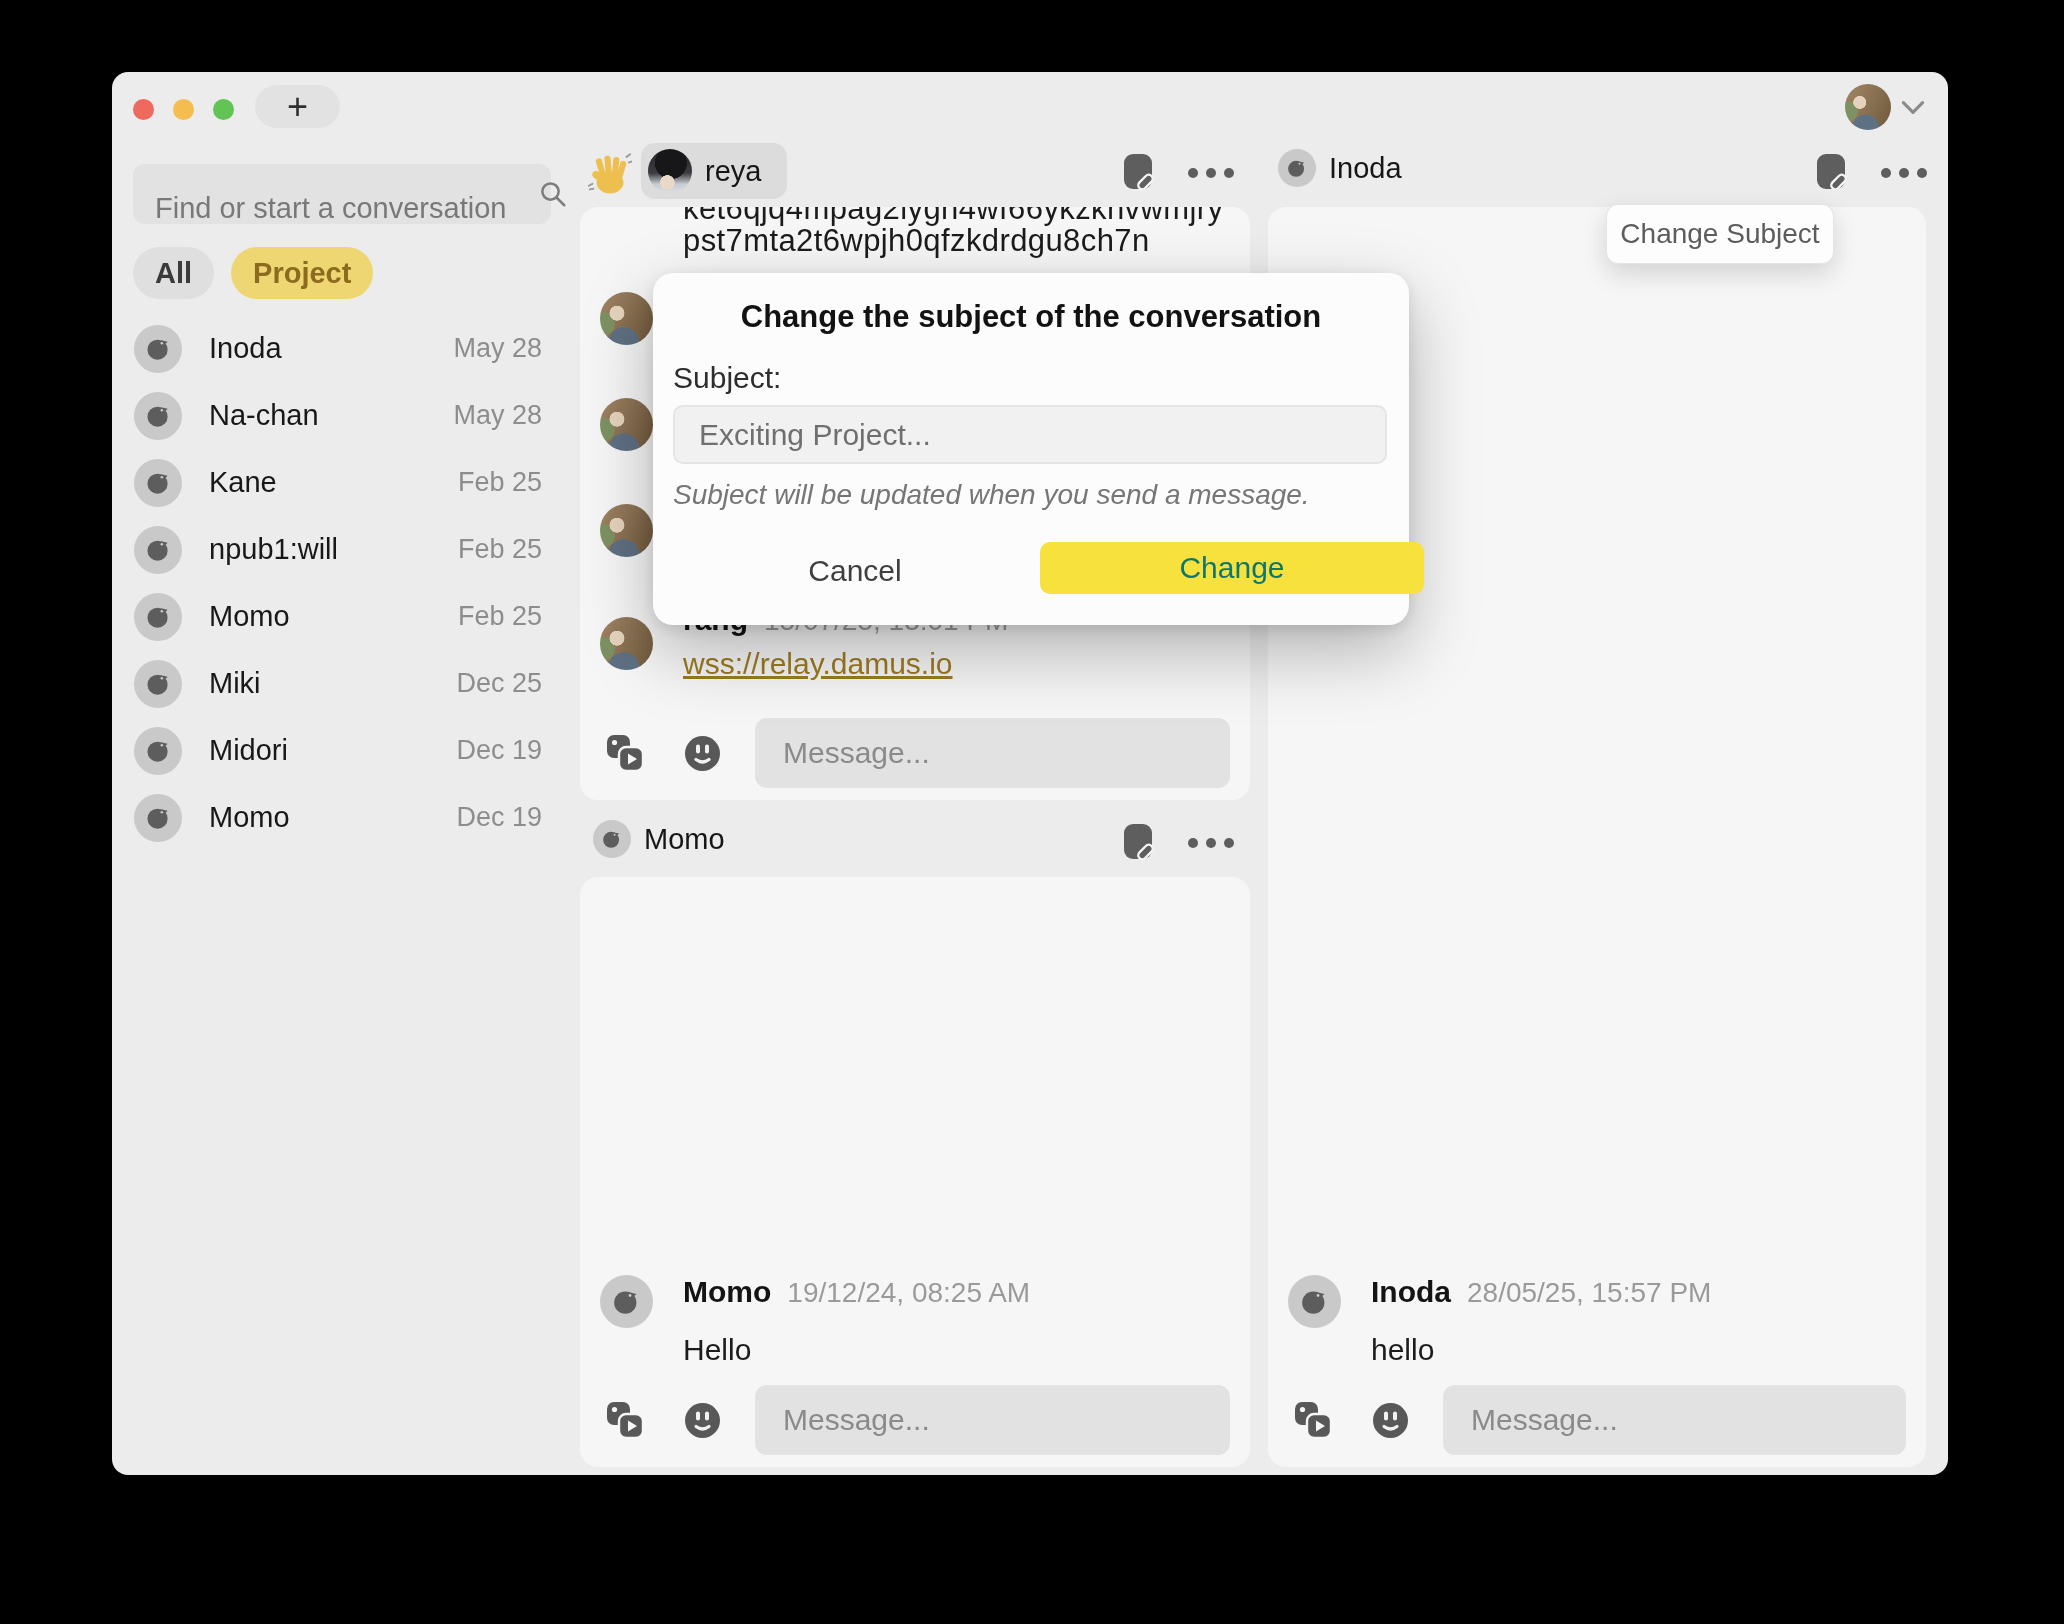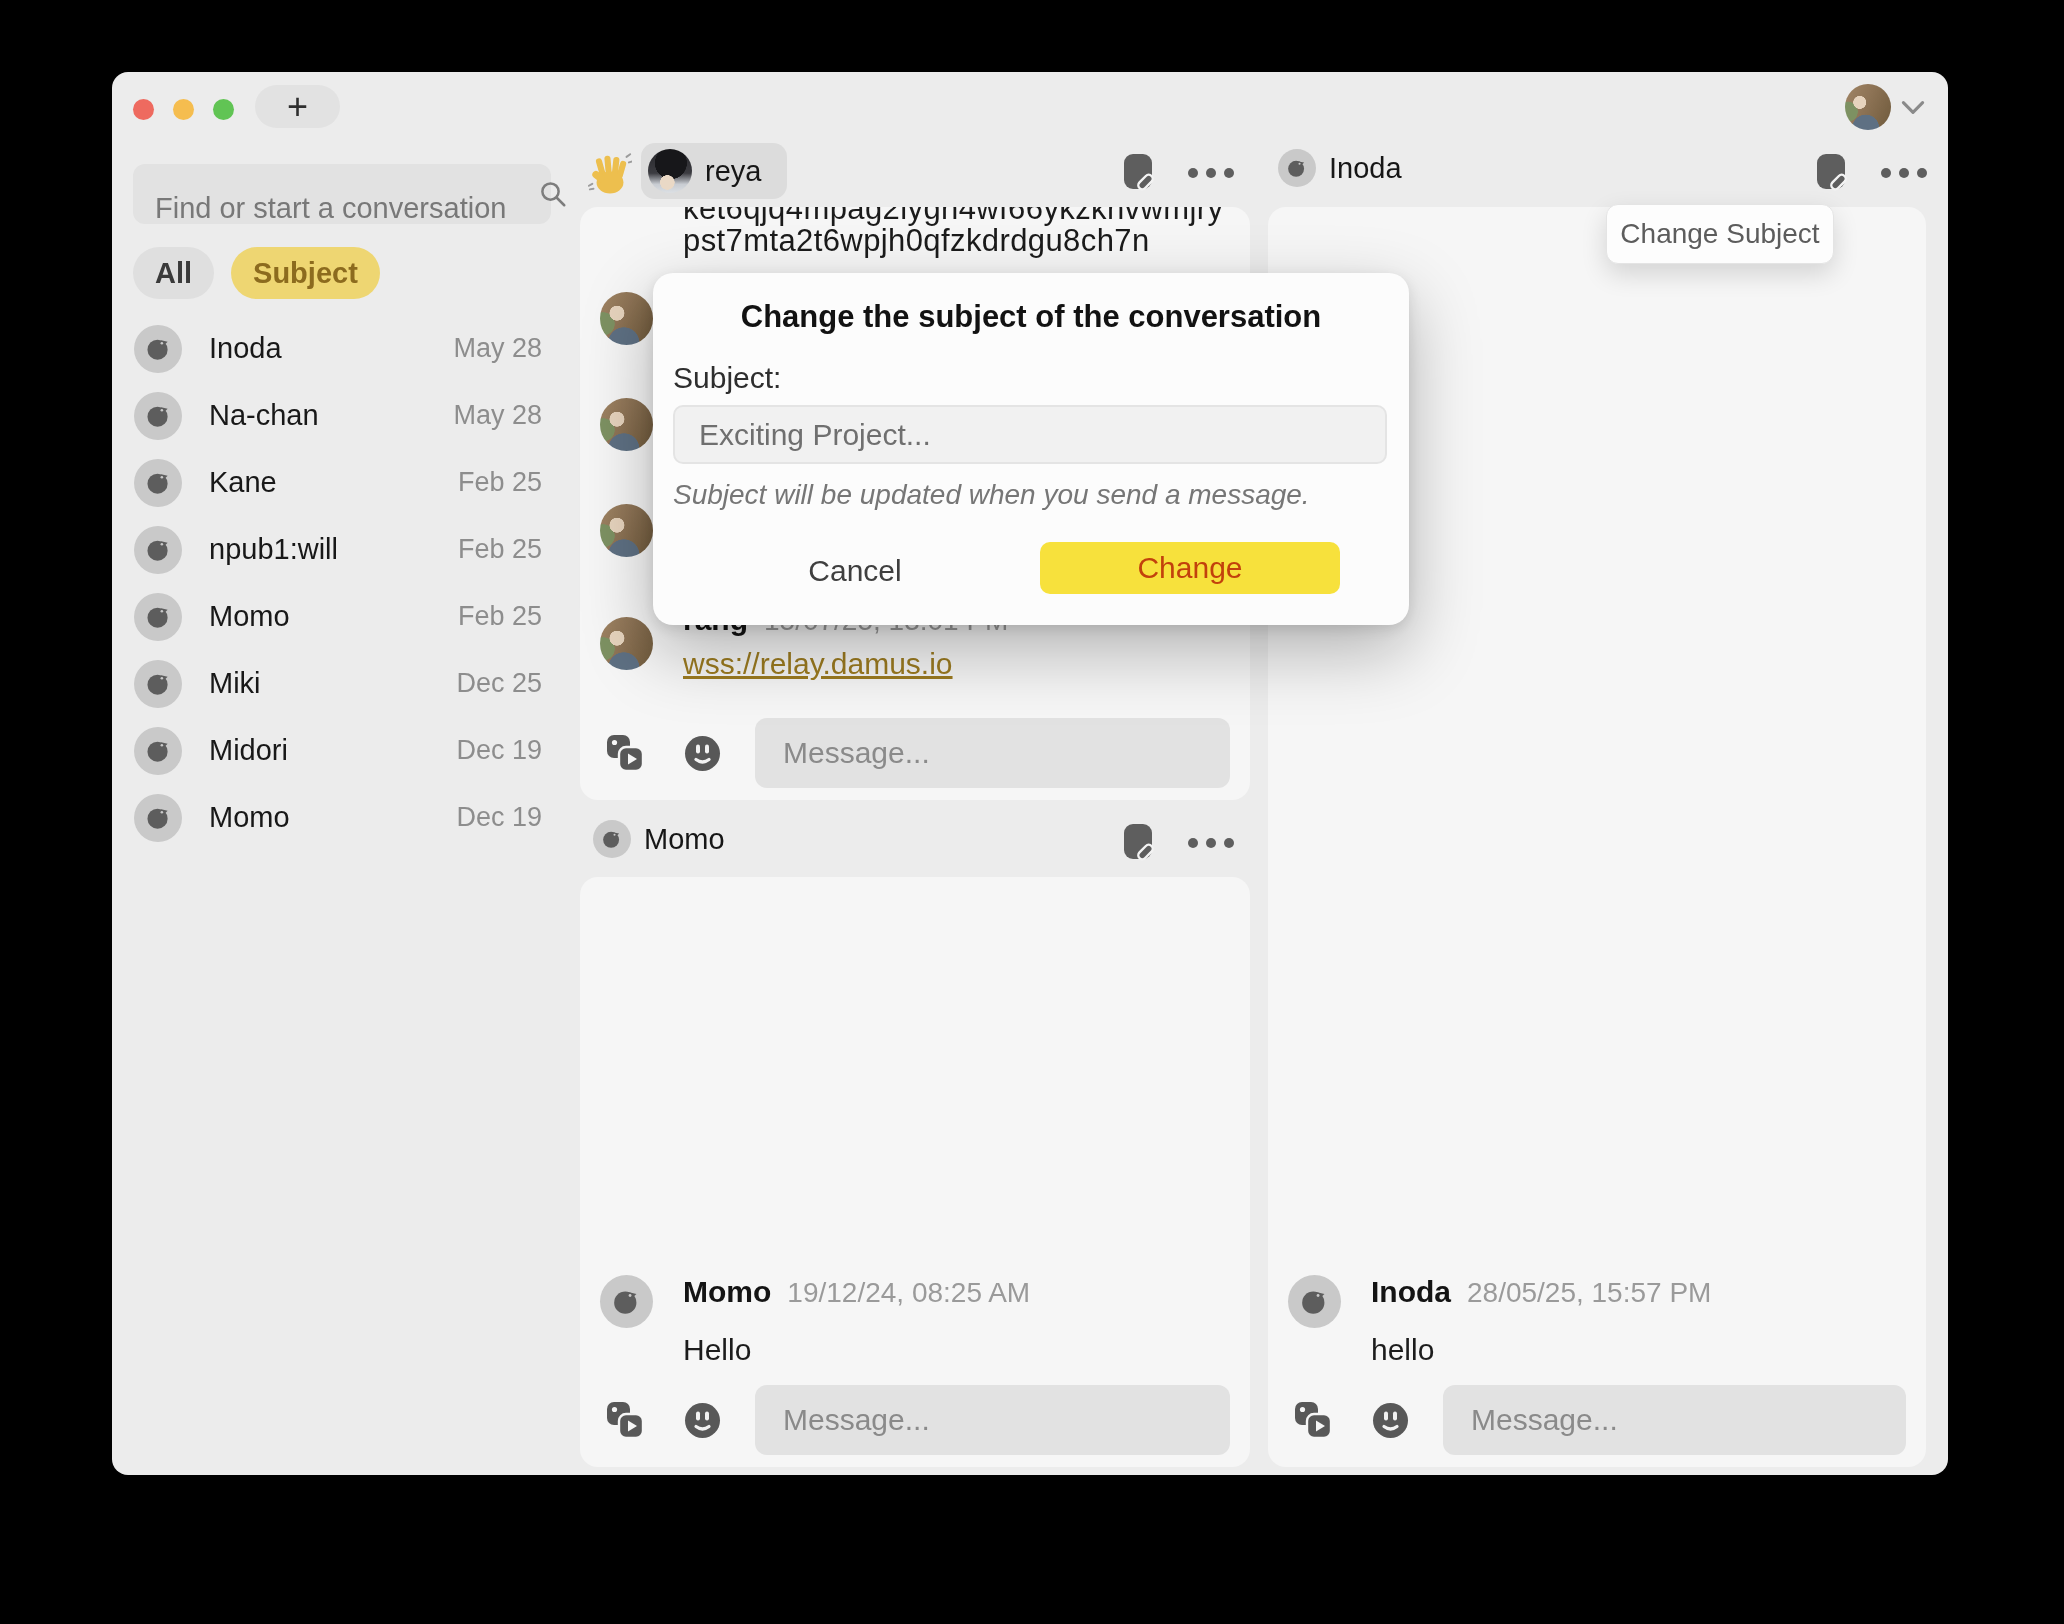--- a/index.html
+++ b/index.html
@@ -105,22 +105,22 @@
          box-shadow:0 26px 70px rgba(0,0,0,.28), 0 4px 14px rgba(0,0,0,.10);z-index:50;}
   .modal-title{position:absolute;left:0;right:0;top:26px;text-align:center;font-size:31px;font-weight:700;color:#121212;}
   .modal-label{position:absolute;left:20px;top:88px;font-size:30px;color:#2e2e2e;}
   .modal-input{position:absolute;left:20px;top:132px;width:714px;height:59px;box-sizing:border-box;
                background:#f1f1f1;border:2px solid #e4e4e4;border-radius:10px;outline:none;
                font:400 30px "Liberation Sans",sans-serif;color:#6f6f6f;padding:0 24px;}
   .modal-input::placeholder{color:#6f6f6f;}
   .modal-helper{position:absolute;left:20px;top:206px;font-size:28px;font-style:italic;color:#767676;}
   .btn-cancel{position:absolute;left:112px;top:272px;width:180px;height:52px;display:flex;align-items:center;
               justify-content:center;font-size:30px;color:#3f3f3f;border-radius:10px;}
-  .btn-change{position:absolute;left:387px;top:269px;width:300px;height:52px;border-radius:10px;background:#f7e13c;
-              display:flex;align-items:center;justify-content:center;font-size:30px;font-weight:500;color:#c2410c;}
+  .btn-change{position:absolute;left:387px;top:269px;width:384px;height:52px;border-radius:10px;background:#f7e13c;
+              display:flex;align-items:center;justify-content:center;font-size:30px;font-weight:500;color:#0f766e;}
 </style>
 </head>
 <body>
 
 <div class="window">
 
   <div class="light red"></div>
   <div class="light yellow"></div>
   <div class="light green"></div>
   <div class="tab-pill">
@@ -136,21 +136,21 @@
   <div class="sidebar">
     <div class="search">
       <input placeholder="Find or start a conversation" style="">
       <svg class="mag" viewBox="0 0 24 24">
         <circle cx="10" cy="10" r="6.5" fill="none" stroke="#7d7d7d" stroke-width="2"></circle>
         <line x1="15" y1="15" x2="21" y2="21" stroke="#7d7d7d" stroke-width="2" stroke-linecap="round"></line>
       </svg>
     </div>
     <div class="tabs">
       <div class="tab all">All</div>
-      <div class="tab req">Subject</div>
+      <div class="tab req">Project</div>
     </div>
     <div class="conv-list" id="conv-list">
   <div class="conv-row">
     <div class="avatar avatar-bird">
       <svg viewBox="0 0 48 48">
               <g>
         <circle cx="23" cy="26" r="14" fill="#5d5d5d"></circle>
         <path d="M28 13 l9 2 -6 6 z" fill="#5d5d5d"></path>
         <circle cx="29" cy="17" r="1.8" fill="#c9c9c9"></circle>
       </g>

